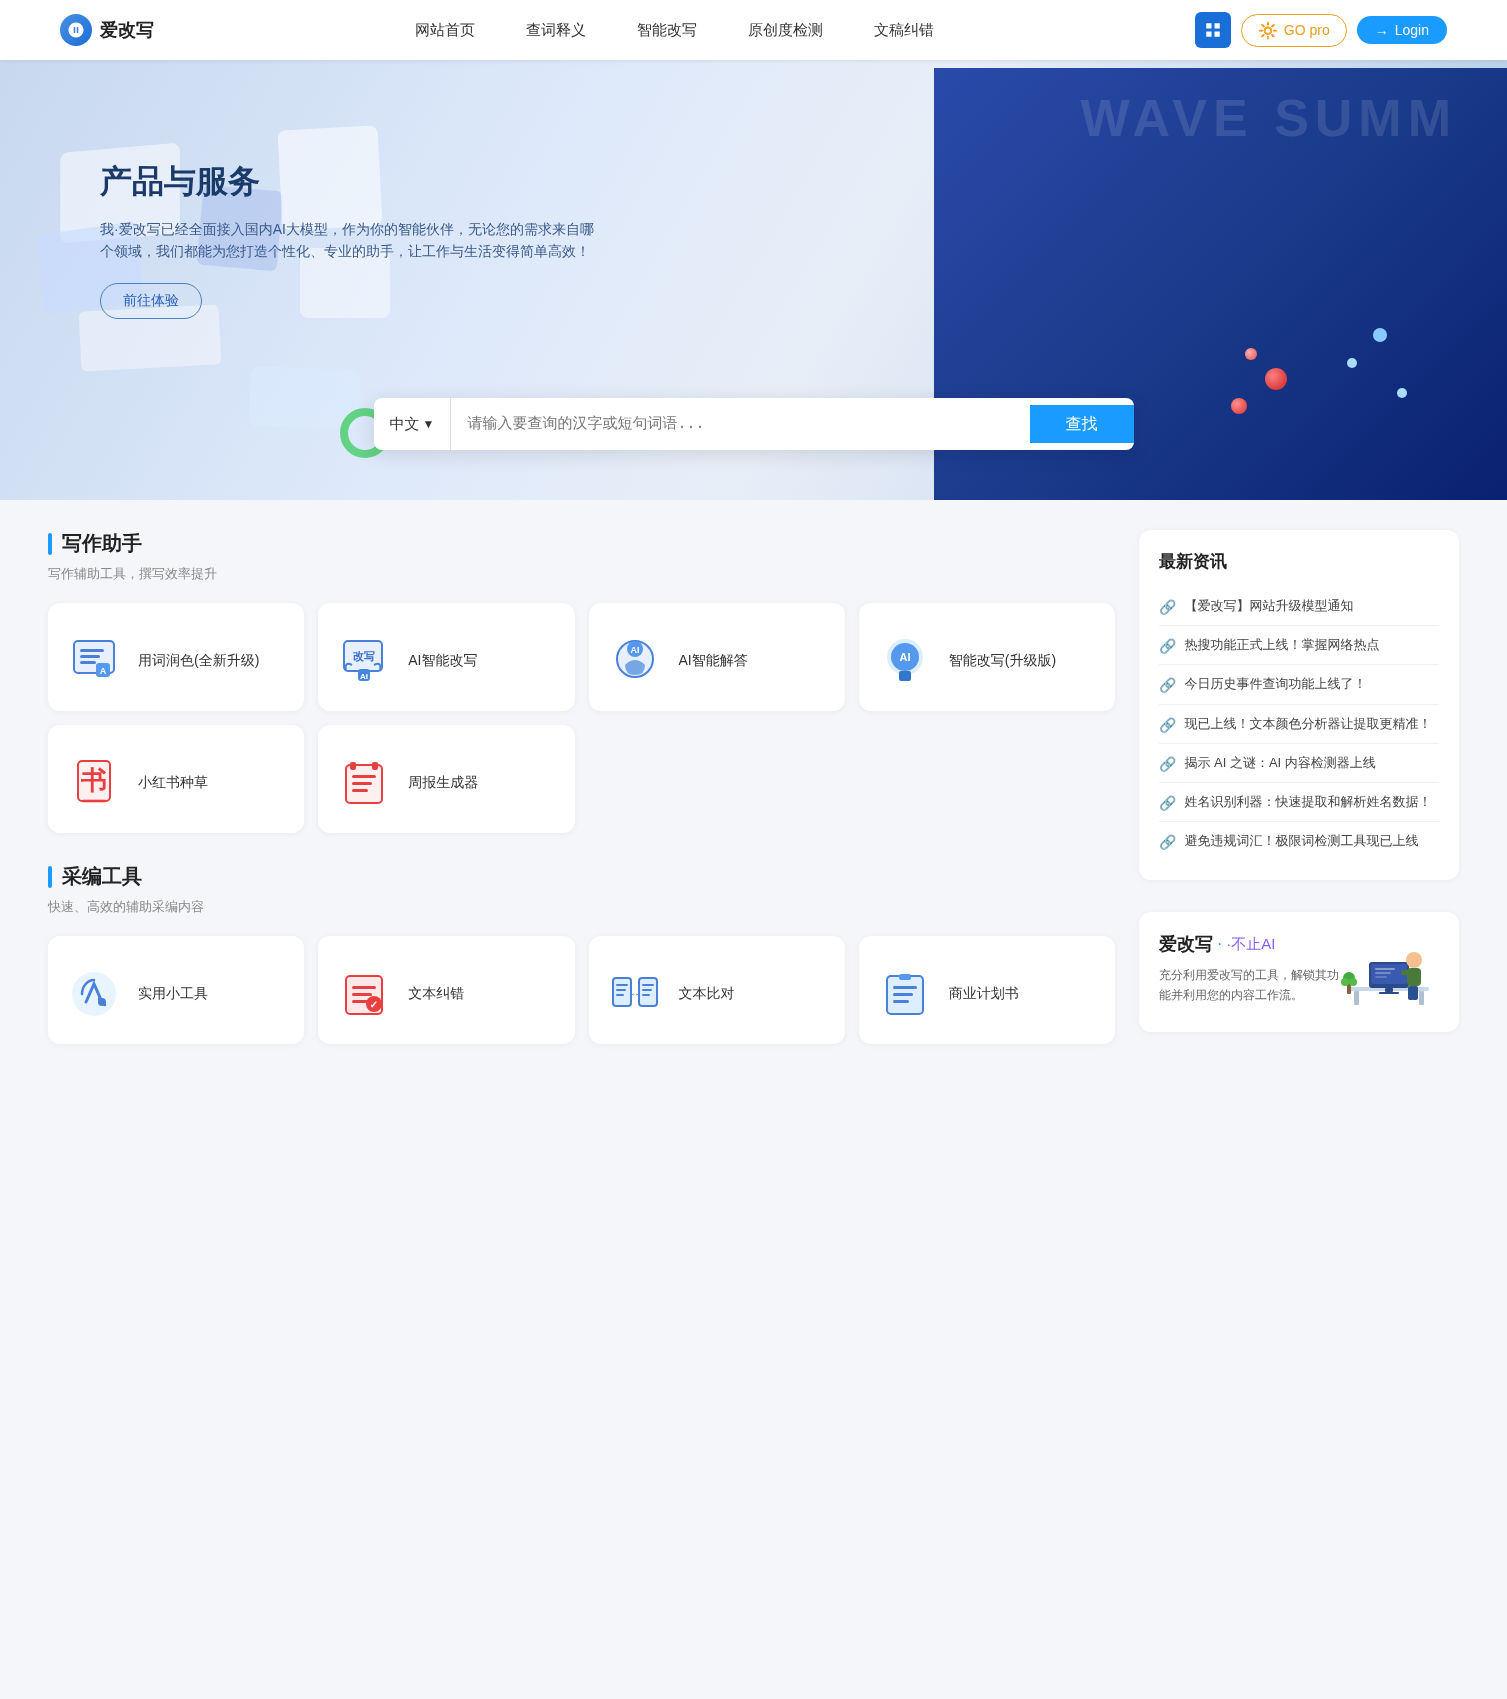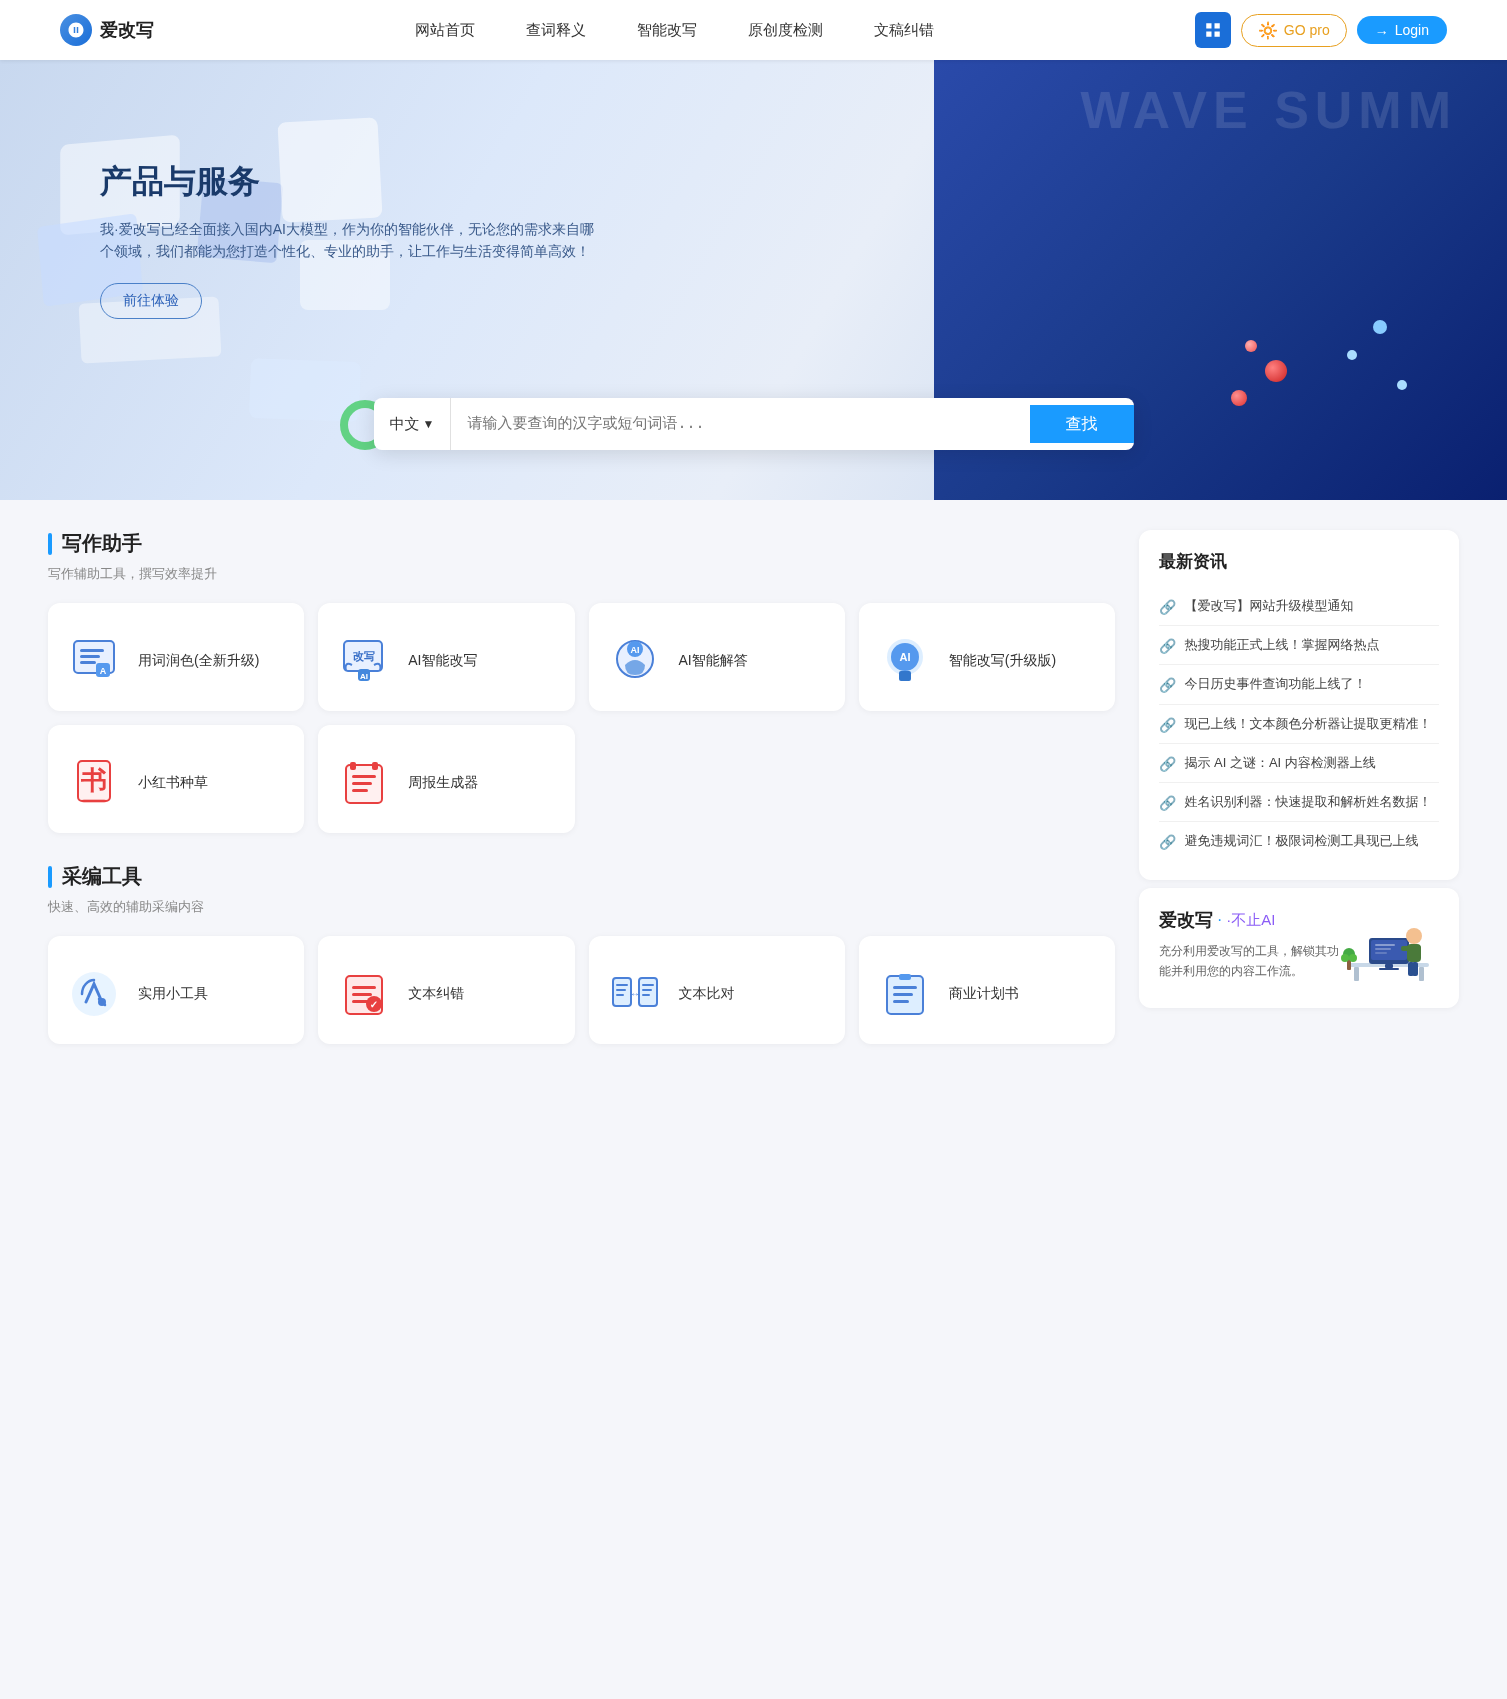--- a/index.html
+++ b/index.html
@@ -95,21 +95,21 @@
       display: flex; flex-direction: row; align-items: center; gap: 14px;
       cursor: pointer; transition: box-shadow 0.2s;
       box-shadow: 0 1px 6px rgba(0,0,0,0.05);
     }
     .tool-icon { width: 60px; height: 60px; display: flex; align-items: center; justify-content: center; }
     .tool-name { font-size: 14px; color: #333; text-align: center; }
 
     
     .news-panel {
       background: white; border-radius: 12px; padding: 20px;
-      box-shadow: 0 1px 6px rgba(0,0,0,0.05); margin-bottom: 8px;
+      box-shadow: 0 1px 6px rgba(0,0,0,0.05); margin-bottom: 32px;
     }
     .news-title { font-size: 17px; font-weight: bold; color: #222; margin-bottom: 14px; }
     .news-item {
       display: flex; align-items: flex-start; gap: 8px;
       padding: 10px 0; border-bottom: 1px solid #f0f0f0; cursor: pointer;
     }
     .news-item:last-child { border-bottom: none; }
     .news-link-icon { color: #aaa; font-size: 14px; margin-top: 2px; flex-shrink: 0; }
     .news-text { font-size: 13px; color: #444; line-height: 1.4; }
 
@@ -158,21 +158,21 @@
     </button>
     <button class="btn-login">
       <span>→</span>
       <span>Login</span>
     </button>
   </div>
 </nav>
 
 <div class="hero">
 
-  <div style="position:absolute;top:0;left:0;width:100%;height:100%;overflow:hidden;z-index:1;">
+  <div style="position:absolute;top:8px;left:0;width:100%;height:100%;overflow:hidden;z-index:1;">
 
     <div style="position:absolute;top:0;left:0;width:75%;height:100%;background:linear-gradient(120deg,#c8d8ef 0%,#dce8fa 40%,#e8eef8 70%,#d0ddf0 100%);"></div>
 
     <div style="position:absolute;top:0;right:0;width:38%;height:100%;background:linear-gradient(135deg,#2a4aaa 0%,#1a3a8a 50%,#0a2070 100%);z-index:2;"></div>
 
     <div style="position:absolute;top:80px;left:60px;width:120px;height:90px;background:rgba(255,255,255,0.5);border-radius:8px;transform:rotate(-5deg) skewX(-5deg);z-index:3;"></div>
     <div style="position:absolute;top:160px;left:40px;width:100px;height:80px;background:rgba(200,220,255,0.6);border-radius:6px;transform:rotate(-8deg) skewX(-3deg);z-index:3;"></div>
     <div style="position:absolute;top:240px;left:80px;width:140px;height:60px;background:rgba(255,255,255,0.4);border-radius:6px;transform:rotate(-3deg);z-index:3;"></div>
     <div style="position:absolute;top:120px;left:200px;width:80px;height:80px;background:rgba(180,200,240,0.7);border-radius:6px;transform:rotate(5deg);z-index:3;"></div>
 

